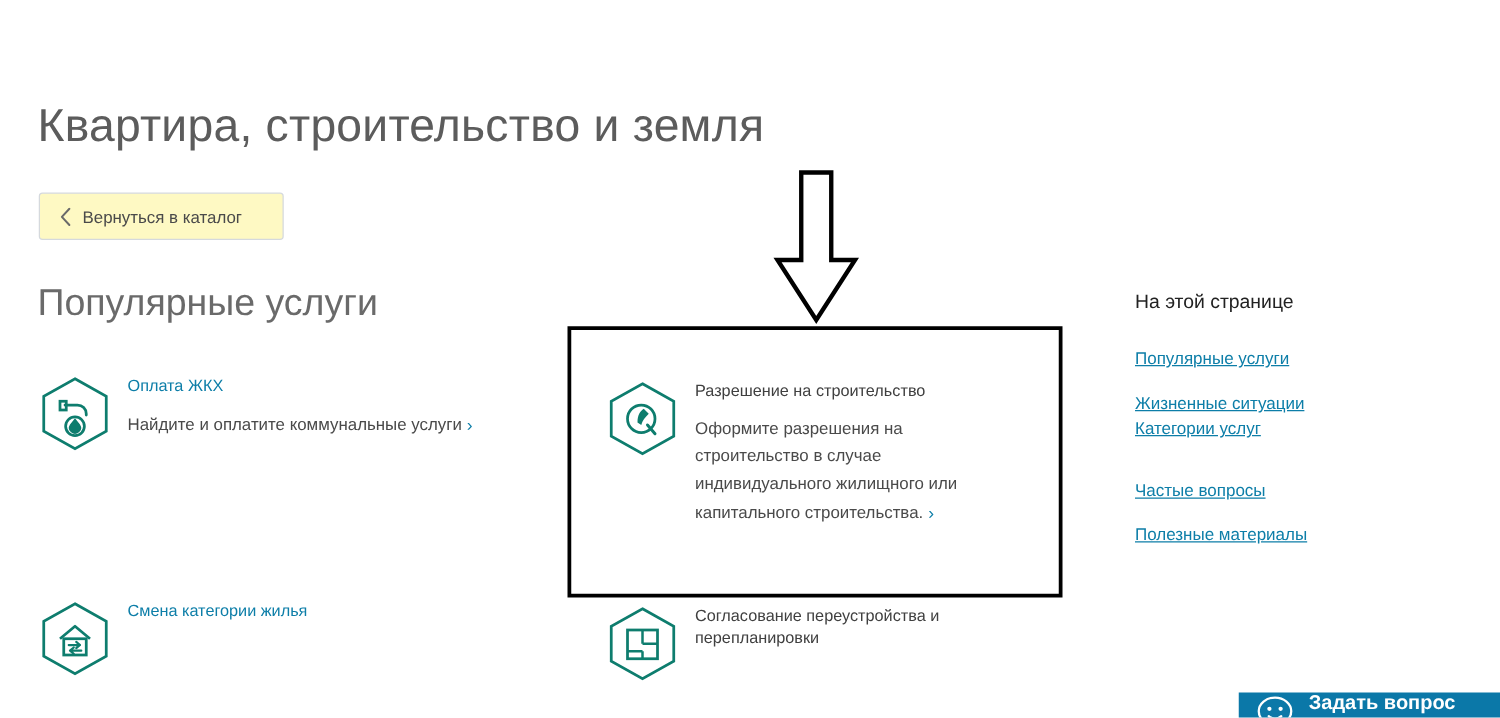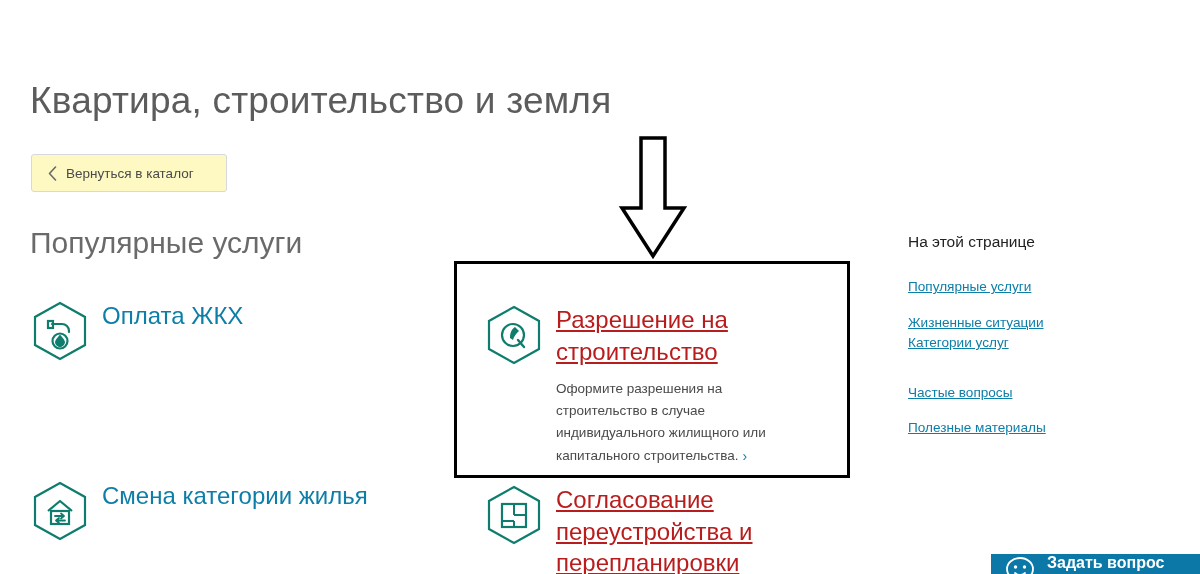--- a/index.html
+++ b/index.html
@@ -84,28 +84,28 @@
     width: 72px;
     flex: 0 0 72px;
     display: flex;
     align-items: flex-start;
     justify-content: flex-start;
   }
   .svc-body {
     flex: 1;
   }
   .svc-title {
-    font-size: 24px;
+    font-size: 13px;
     color: #0d7ea8;
     font-weight: 400;
     line-height: 1.32;
     margin: 0 0 11px 0;
     cursor: pointer;
   }
-  .svc-title.teal { color: #b91c1c; text-decoration: underline; }
+  .svc-title.teal { color: #404040; }
   .svc-desc {
     font-size: 13.5px;
     color: #4a4a4a;
     line-height: 1.62;
   }
   .arrow-inline {
     display: inline-block;
     color: #0d7ea8;
     font-size: 14px;
     transform: translateY(1px);
@@ -208,20 +208,21 @@
       <svg width="60" height="62" viewBox="0 0 60 62">
         <polygon points="30,3 55,17 55,45 30,59 5,45 5,17" fill="none" stroke="#0e7d6e" stroke-width="2.2"></polygon>
         <path d="M22 24 h10 a7 7 0 0 1 7 7 v1" fill="none" stroke="#0e7d6e" stroke-width="2.2" stroke-linecap="round"></path>
         <rect x="18" y="21" width="5" height="7" fill="none" stroke="#0e7d6e" stroke-width="2.2"></rect>
         <circle cx="30" cy="41" r="7.5" fill="none" stroke="#0e7d6e" stroke-width="2.2"></circle>
         <path d="M30 34.5 l4 5 a4.8 4.8 0 1 1 -8 0 z" fill="#0e7d6e"></path>
       </svg>
     </div>
     <div class="svc-body">
       <div class="svc-title">Оплата ЖКХ</div>
+      <div class="svc-desc"><span>Найдите и оплатите коммунальные услуги</span><span class="arrow-inline">›</span></div>
     </div>
   </div>
 
   <div class="svc" id="svc-category">
     <div class="svc-icon">
       <svg width="60" height="62" viewBox="0 0 60 62">
         <polygon points="30,3 55,17 55,45 30,59 5,45 5,17" fill="none" stroke="#0e7d6e" stroke-width="2.2"></polygon>
         <polyline points="18,31 30,21 42,31" fill="none" stroke="#0e7d6e" stroke-width="2.2" stroke-linejoin="round"></polyline>
         <rect x="21" y="31" width="18" height="13" fill="none" stroke="#0e7d6e" stroke-width="2.2"></rect>
         <path d="M25 36 h9 m0 0 l-3 -2.5 m3 2.5 l-3 2.5" fill="none" stroke="#0e7d6e" stroke-width="1.8" stroke-linecap="round" stroke-linejoin="round"></path>

